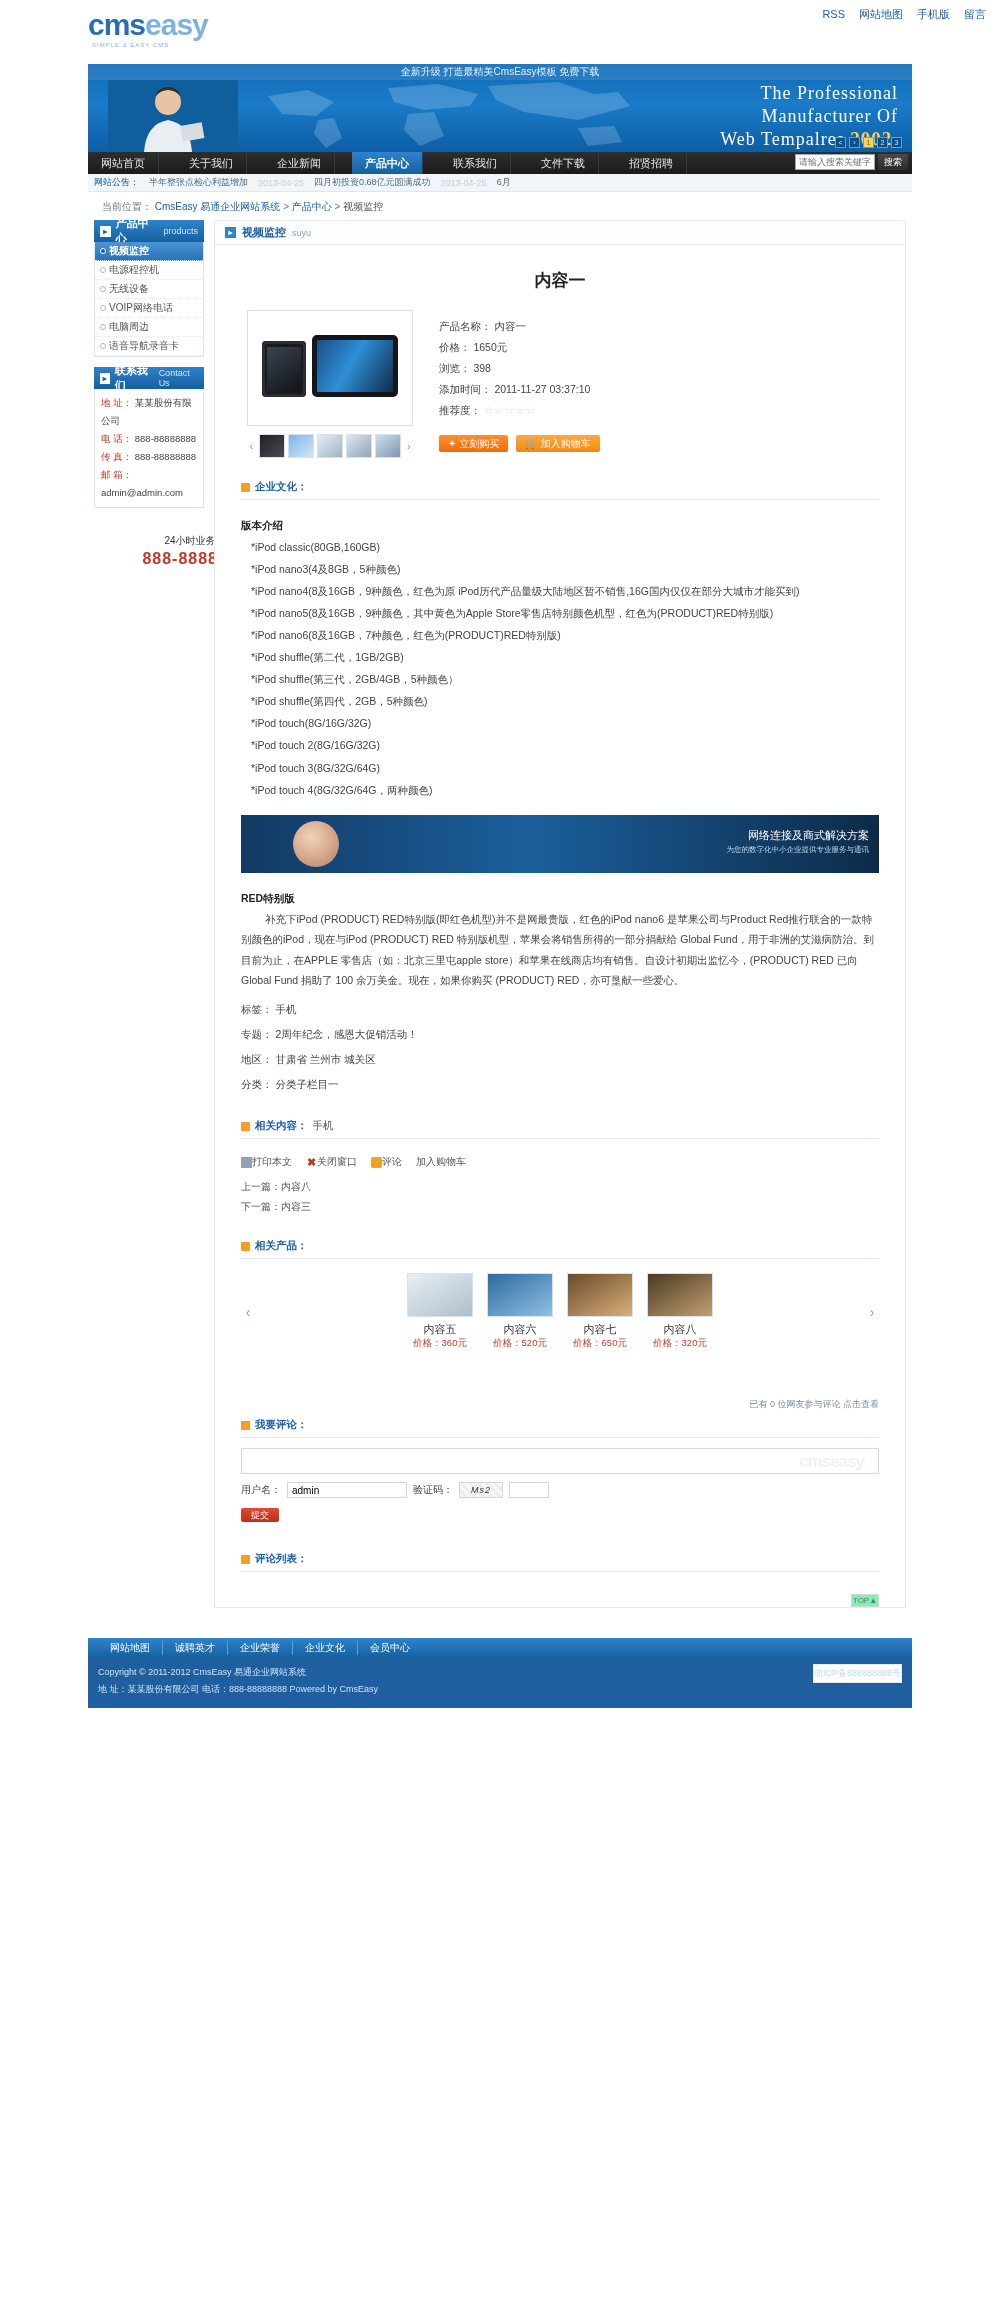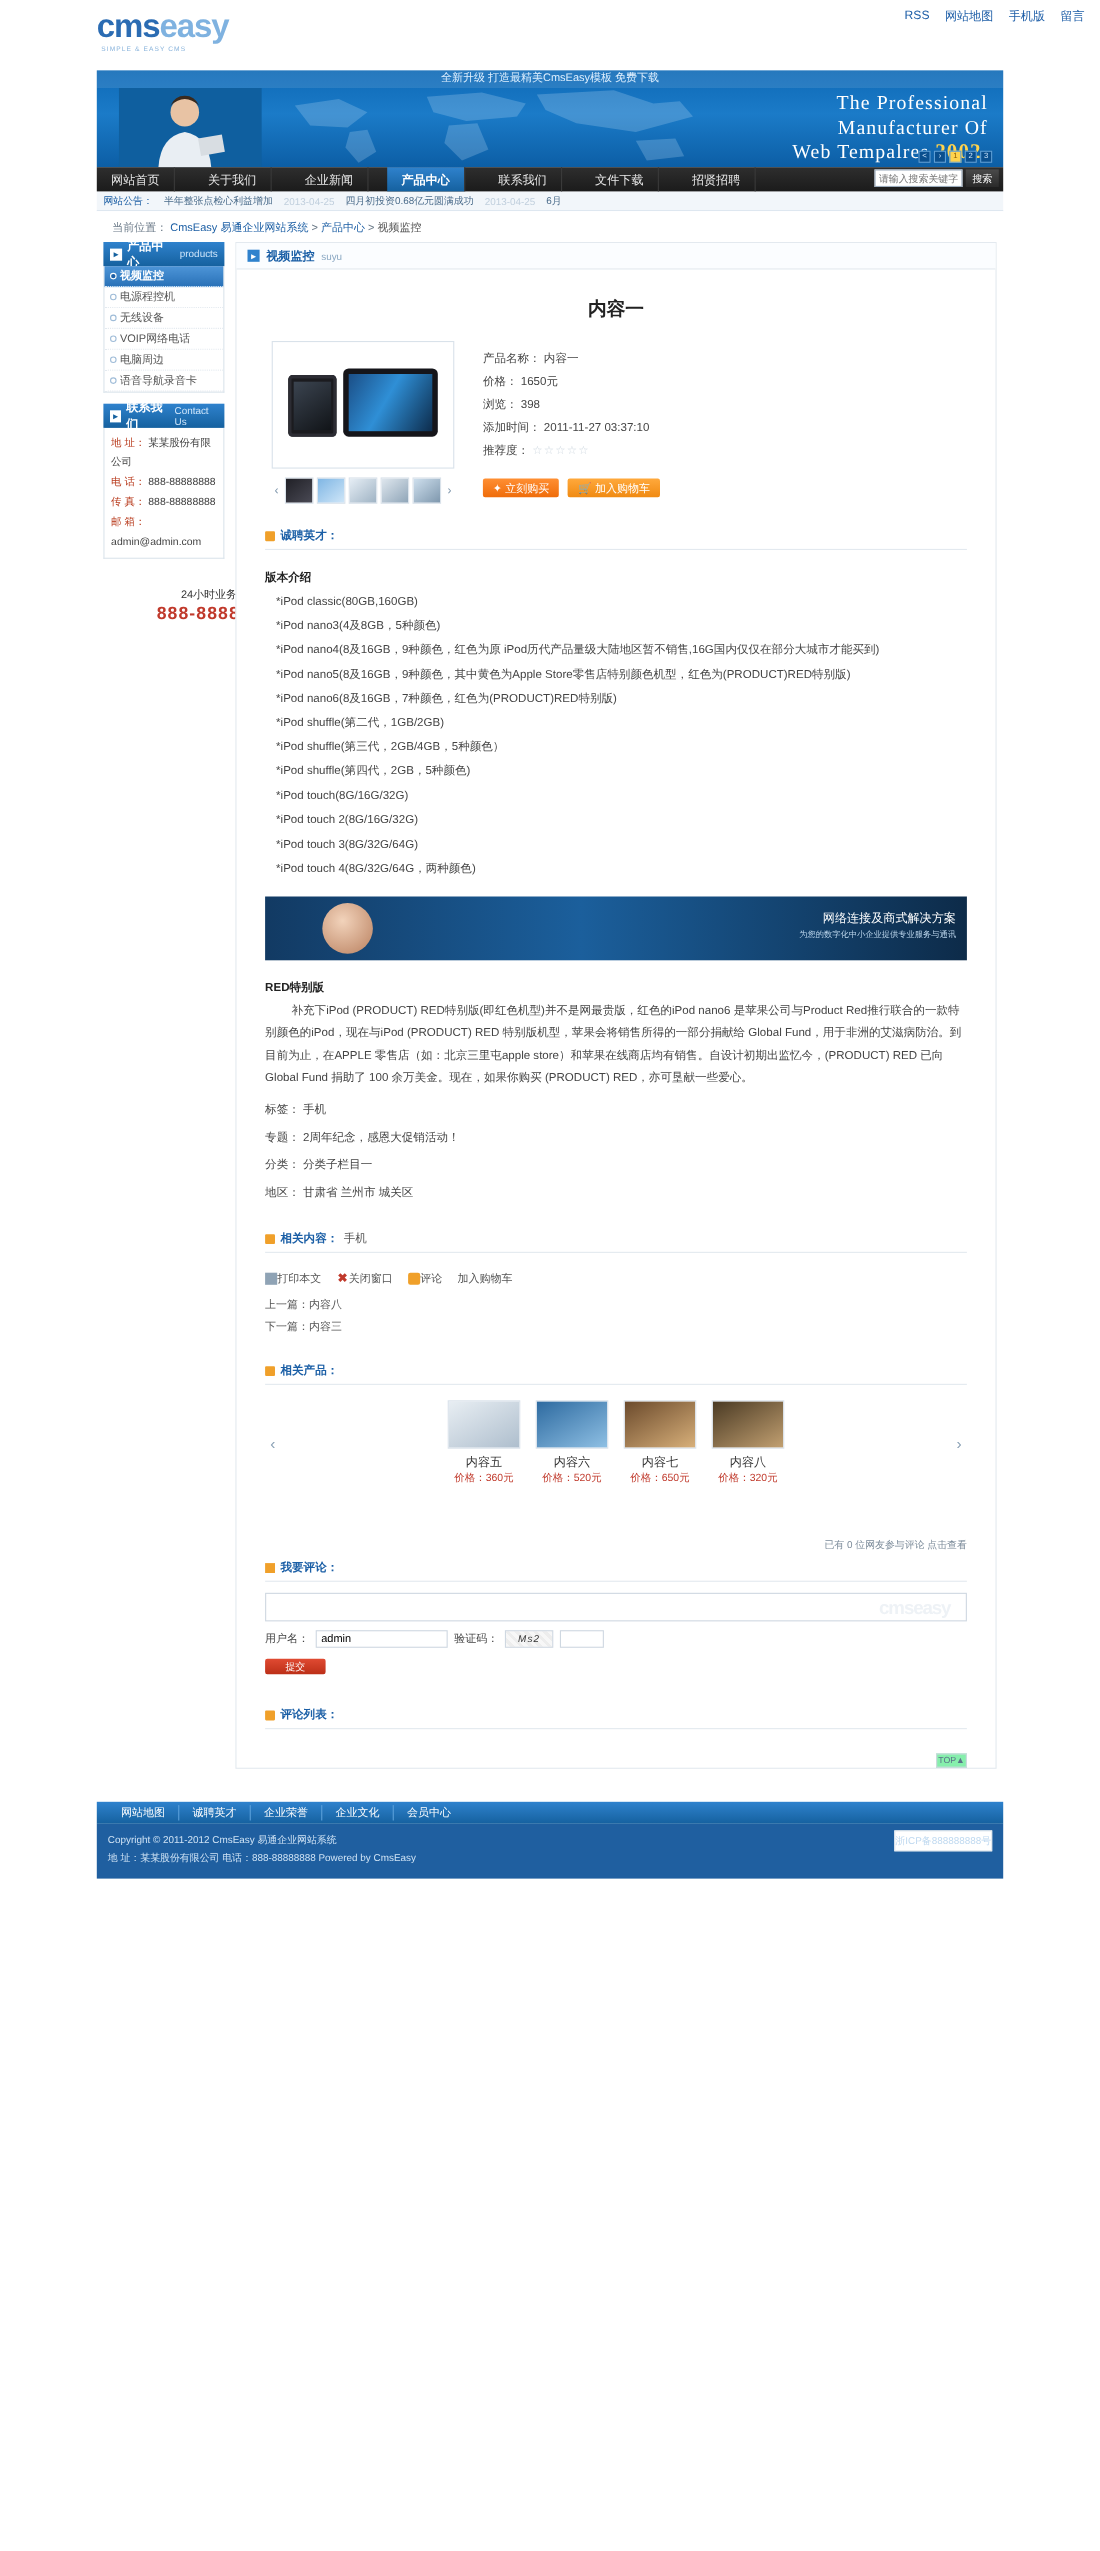--- a/index.html
+++ b/index.html
@@ -440,21 +440,21 @@
     width:44px; height:16px;
     border:1px solid #cfd8e1;
     background:repeating-linear-gradient(45deg,#f7f7f7,#f7f7f7 3px,#ededed 3px,#ededed 6px);
     font-size:9px; font-style:italic;
     display:flex; align-items:center; justify-content:center;
     color:#333; letter-spacing:1px;
   }
   .cmtrow input.cap { width:40px; height:16px; border:1px solid #cfd8e1; }
   .btn-submit {
     margin-top:10px;
-    width:55px; height:14px;
+    width:38px; height:14px;
     background:linear-gradient(180deg,#e04a32,#bc2f18);
     color:#fff; font-size:9px;
     display:flex; align-items:center; justify-content:center;
     border-radius:2px; cursor:pointer;
   }
 
   .toplink {
     margin:22px 26px 0;
     display:flex; justify-content:flex-end;
   }
@@ -726,21 +726,21 @@
             <div class="btn-cart">
               <span>🛒</span>
               <span>加入购物车</span>
             </div>
           </div>
         </div>
       </div>
 
       <div class="sec">
         <span class="dot"></span>
-        <span>诚聘英才：</span>
+        <span>企业文化：</span>
       </div>
 
       <div class="secbody">
         <p class="b">版本介绍</p>
         <p class="indent">*iPod classic(80GB,160GB)</p>
         <p class="indent">*iPod nano3(4及8GB，5种颜色)</p>
         <p class="indent">*iPod nano4(8及16GB，9种颜色，红色为原  iPod历代产品量级大陆地区暂不销售,16G国内仅仅在部分大城市才能买到)</p>
         <p class="indent">*iPod nano5(8及16GB，9种颜色，其中黄色为Apple Store零售店特别颜色机型，红色为(PRODUCT)RED特别版)</p>
         <p class="indent">*iPod nano6(8及16GB，7种颜色，红色为(PRODUCT)RED特别版)</p>
         <p class="indent">*iPod shuffle(第二代，1GB/2GB)</p>
@@ -768,26 +768,26 @@
       <div class="metalist">
         <div>
           <span>标签：</span>
           <span>手机</span>
         </div>
         <div>
           <span>专题：</span>
           <span>2周年纪念，感恩大促销活动！</span>
         </div>
         <div>
+          <span>地区：</span>
+          <span>甘肃省 兰州市 城关区</span>
+        </div>
+        <div>
           <span>分类：</span>
           <span>分类子栏目一</span>
-        </div>
-        <div>
-          <span>地区：</span>
-          <span>甘肃省 兰州市 城关区</span>
         </div>
       </div>
 
       <div class="sec">
         <span class="dot"></span>
         <span>相关内容：</span>
         <span class="extra">手机</span>
       </div>
 
       <div class="tools">

